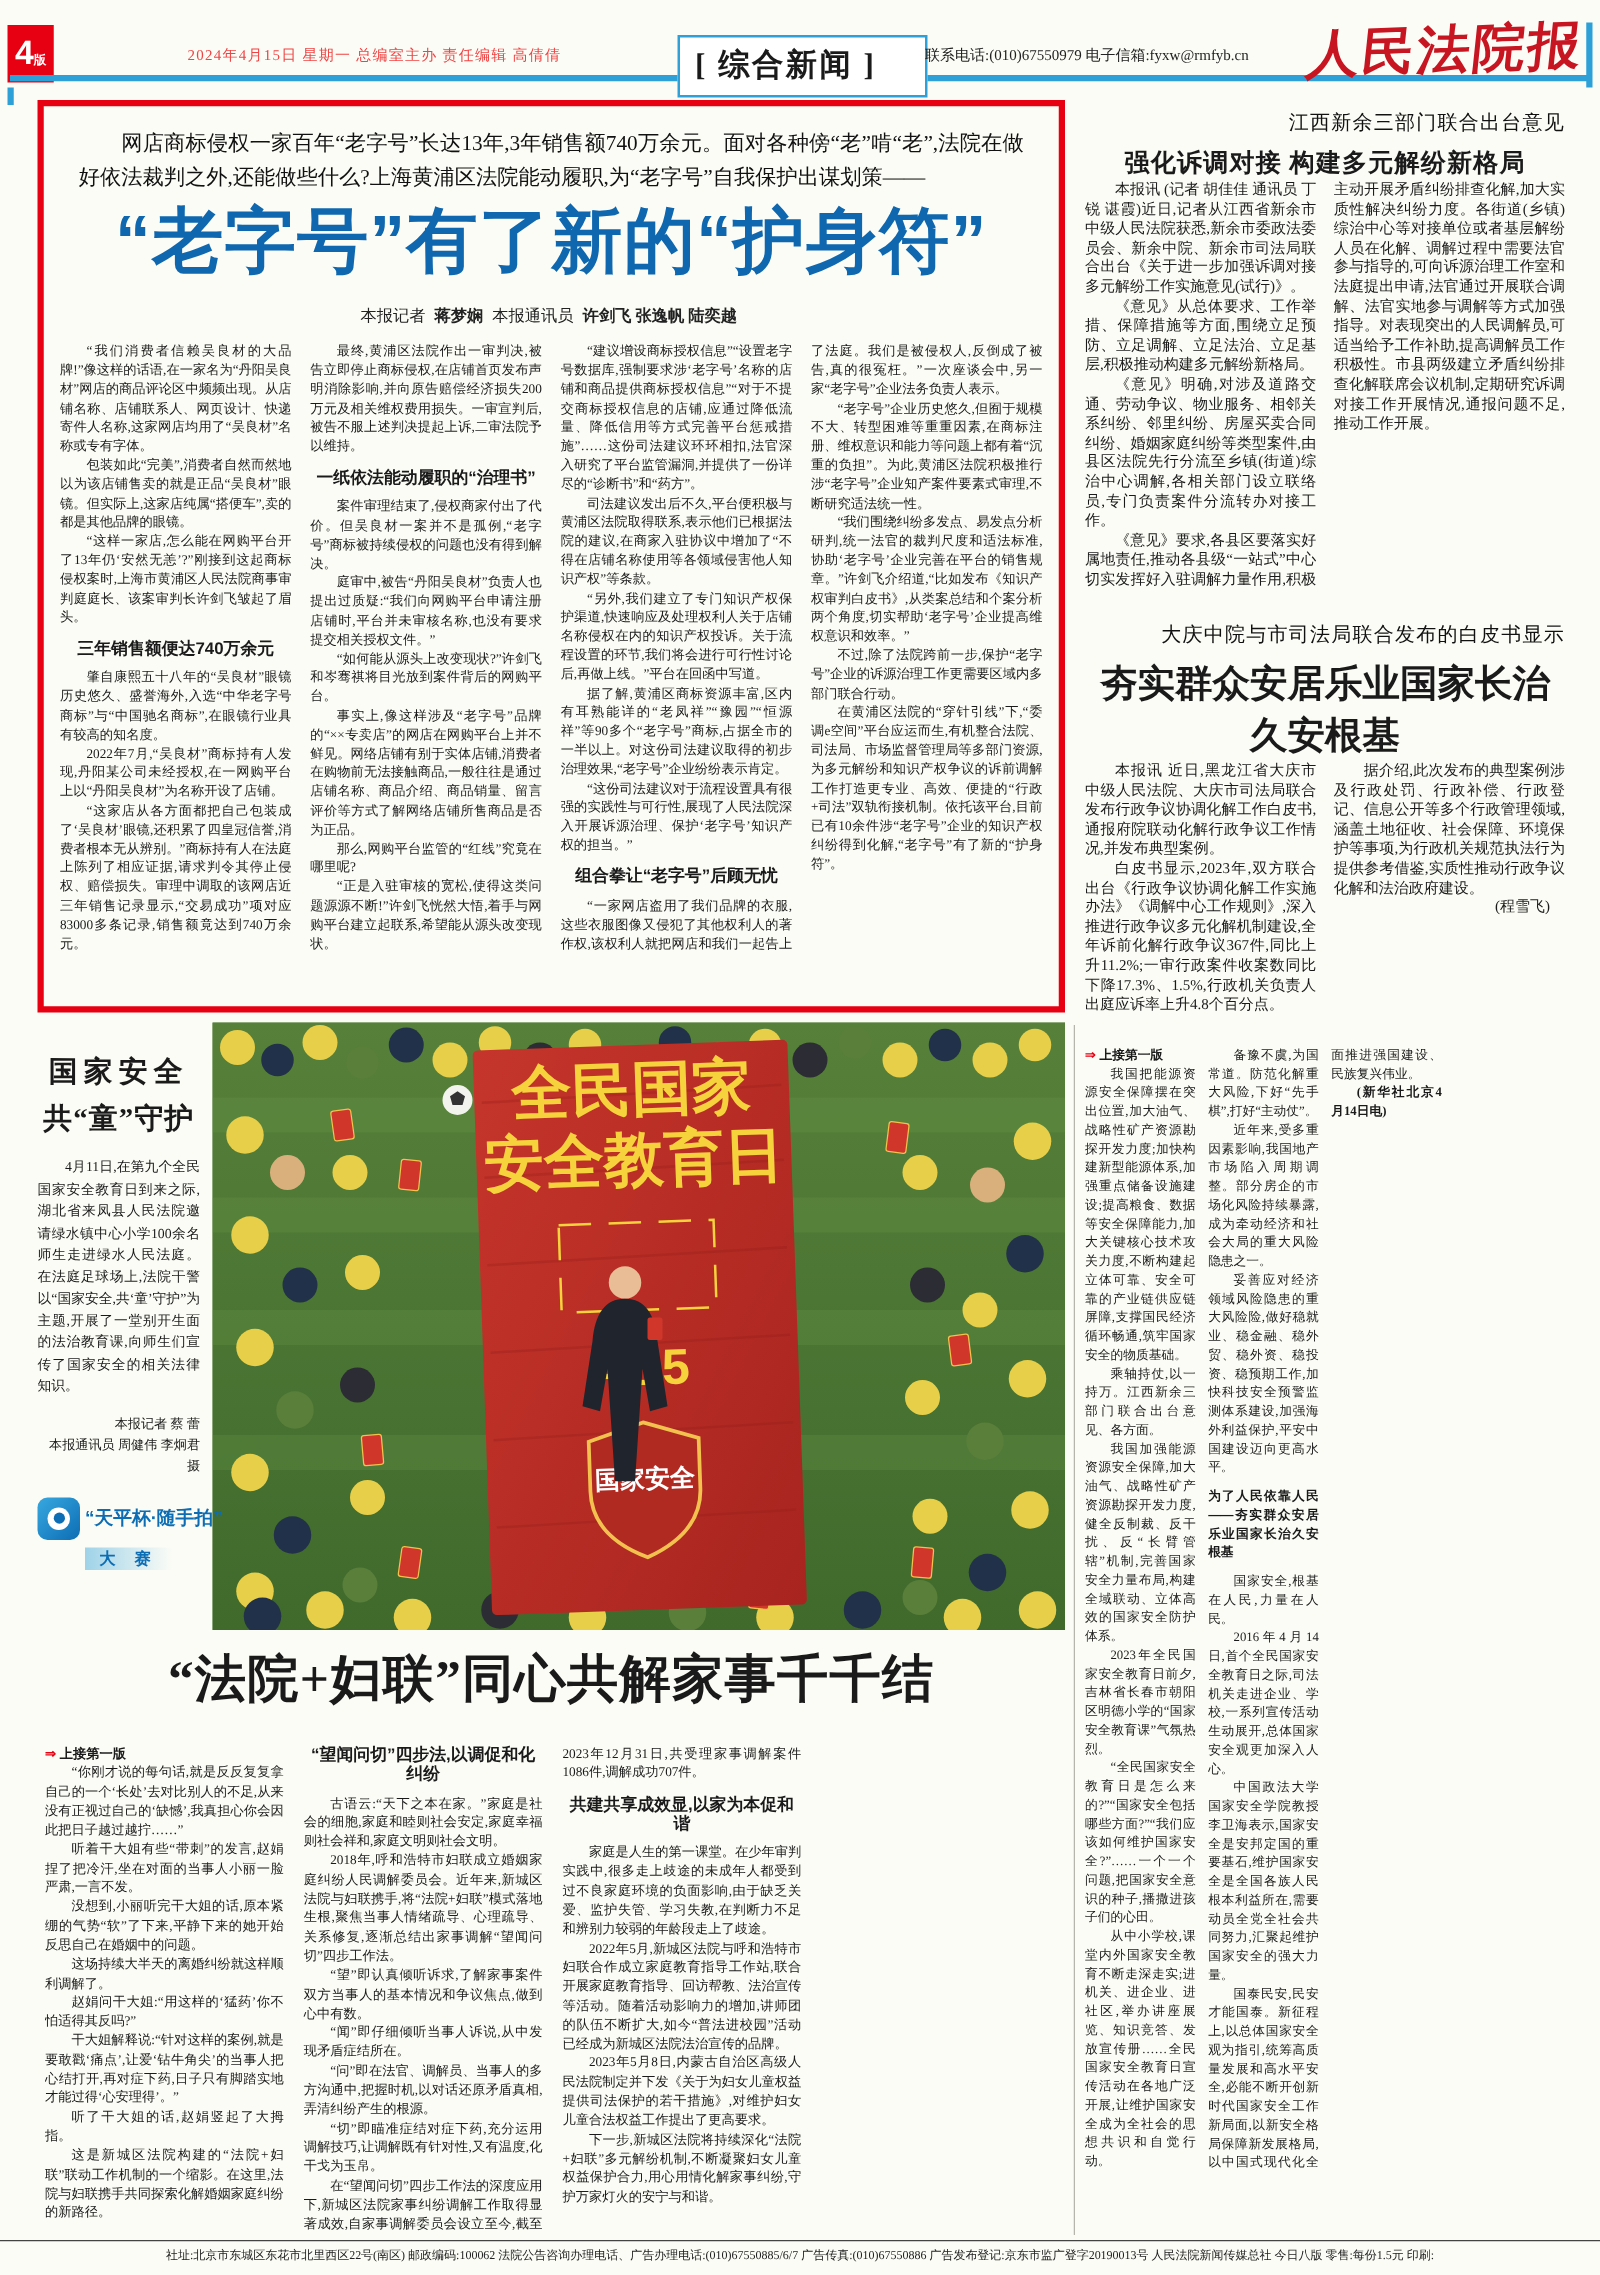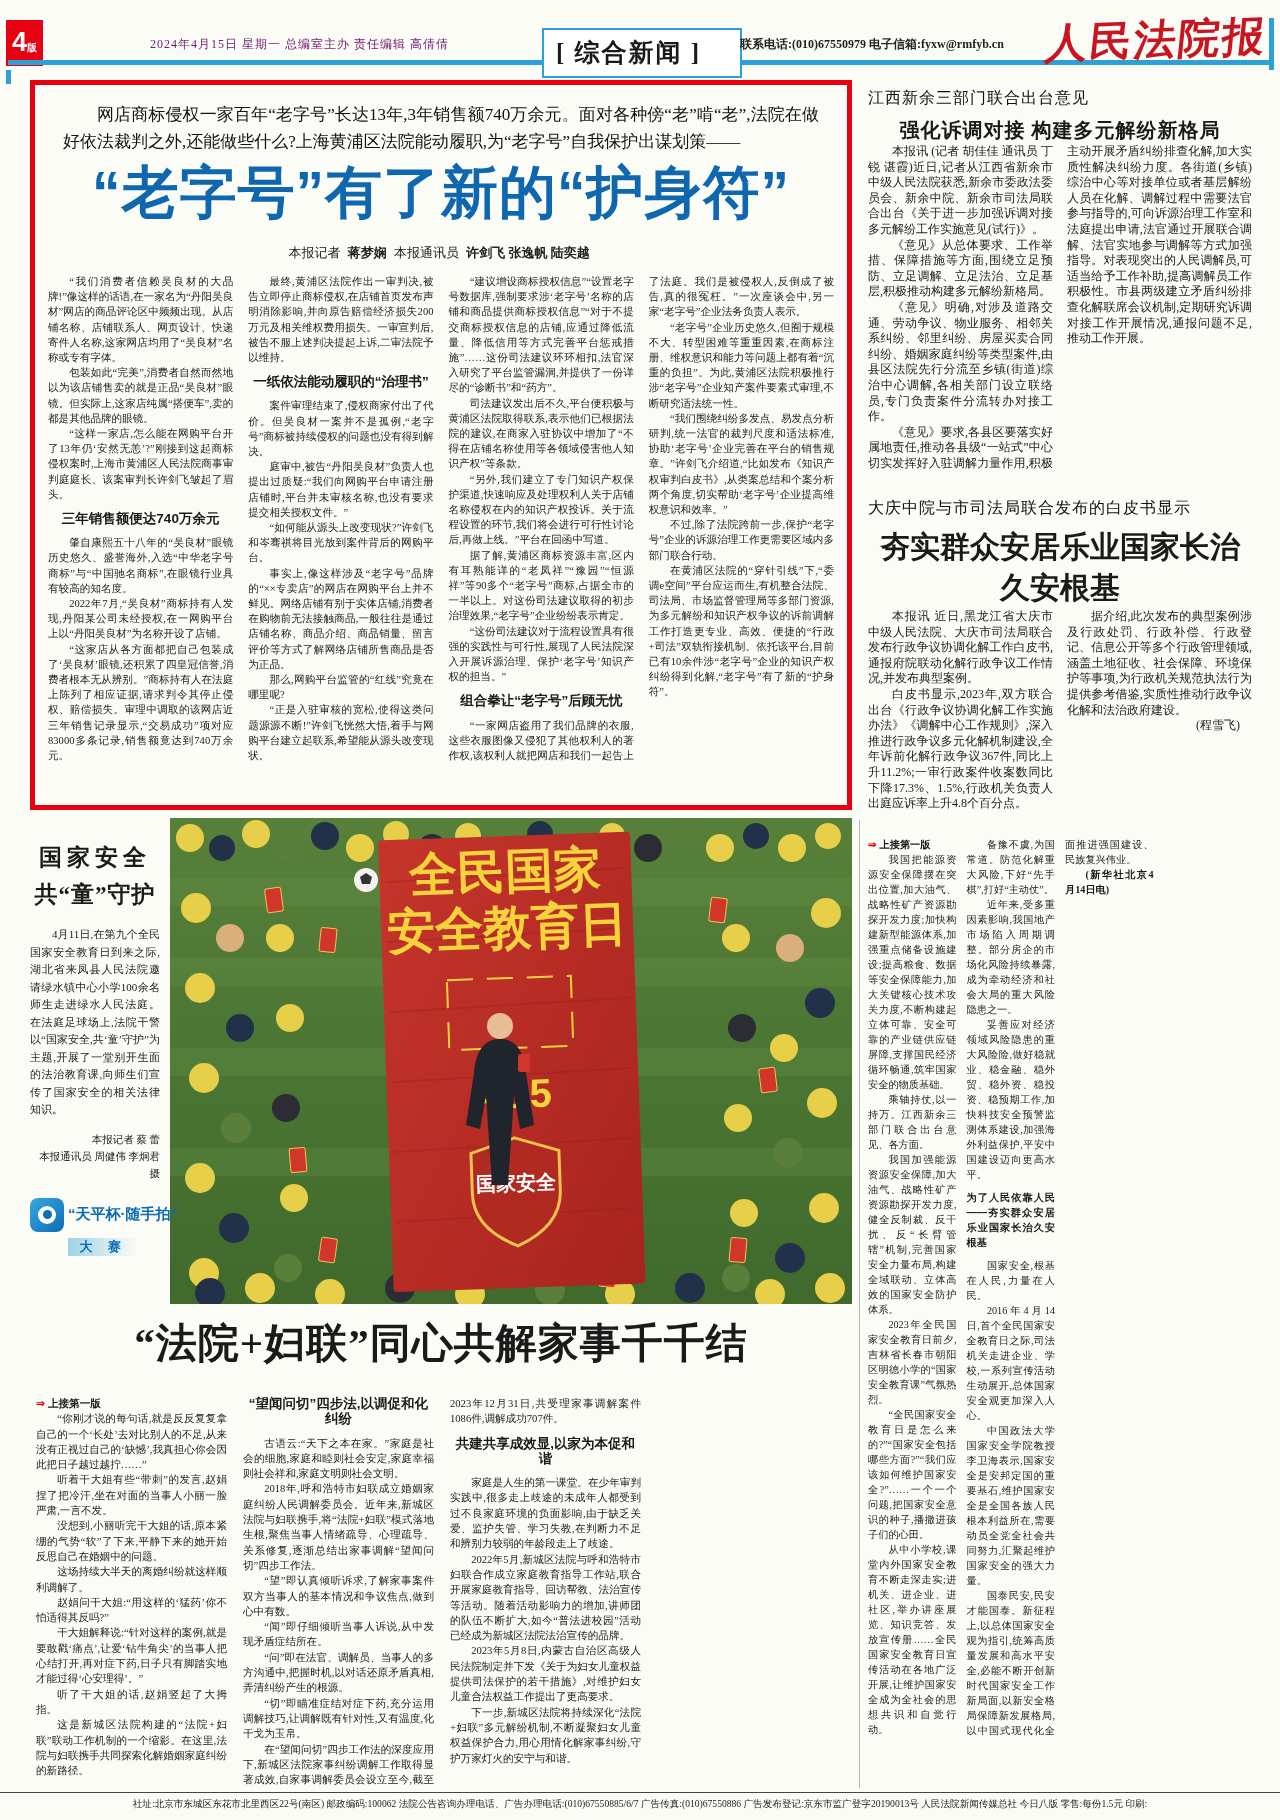--- a/index.html
+++ b/index.html
@@ -8,26 +8,26 @@
           font-family:"Liberation Serif", serif; color:#1a1a1a; overflow:hidden; }
 
   
   .page-badge { position:absolute; left:6px; top:20px; width:37px; height:46px; background:#e60012;
                 color:#fff; text-align:center; line-height:44px; font-weight:bold; font-size:27px;
                 font-family:"Liberation Sans",sans-serif; }
   .page-badge small { font-size:10px; }
   .edge-bar { position:absolute; width:5px; height:52px; top:18px; background:#2da0d8; }
   .edge-bar.l { left:6px; top:70px; height:14px; }
   .edge-bar.r { right:6px; }
-  .date-line { position:absolute; left:150px; top:36px; font-size:12px; letter-spacing:1px; color:#701a75; }
+  .date-line { position:absolute; left:150px; top:36px; font-size:12px; letter-spacing:1px; color:#ef4444; }
   .blue-rule { position:absolute; left:8px; right:8px; top:60px; height:5px; background:#2da0d8; }
   .section-box { position:absolute; left:542px; top:28px; width:200px; height:50px; background:#fff;
                  border:2px solid #2da0d8; text-align:left; line-height:46px; font-size:25px;
                  font-weight:bold; letter-spacing:2px;padding-left:12px; }
-  .contact-line { position:absolute; left:740px; top:36px; font-size:12px; color:#222;font-weight:bold; }
+  .contact-line { position:absolute; left:740px; top:36px; font-size:12px; color:#222; }
   .masthead { position:absolute; right:14px; top:12px; font-size:42px; color:#c71622; font-weight:900;
               font-family:"DejaVu Serif",serif; transform:skewX(-8deg) rotate(-2deg); letter-spacing:2px; }
 
   
   .lead-box { position:absolute; left:30px; top:80px; width:822px; height:730px;
               border:5px solid #e60012; background:#fcfcf6; }
   .lead-intro { margin:16px 28px 0 28px; font-size:17px; line-height:27px; text-align:justify;
                 text-indent:2em; color:#111; }
   .lead-headline { text-align:center; font-size:57px; font-weight:900; color:#0f68af;
                    font-family:"Liberation Sans",sans-serif; letter-spacing:1px; white-space:nowrap; }
@@ -44,21 +44,21 @@
   .flow p { margin:0; }
   .flow .sign { text-align:right; text-indent:0; padding-right:1em; }
   .flow .dateline { text-indent:2em; font-weight:bold; }
   .flow .marker { text-indent:0; font-weight:bold; font-family:"Liberation Sans",sans-serif; }
   .flow .marker .arr { color:#e60012; font-weight:900; margin-right:3px; }
   .flow .crosshead { text-indent:0; font-weight:bold; font-family:"Liberation Sans",sans-serif;
                      margin:8px 0; }
 
   
   .sidebar { position:absolute; left:868px; top:88px; width:384px; }
-  .kicker { text-align:left; font-size:16px; letter-spacing:1px; color:#111; }
+  .kicker { text-align:right; font-size:16px; letter-spacing:1px; color:#111; }
   .sb-headline { text-align:center; font-weight:900; font-size:20px; margin-top:8px; letter-spacing:1px; }
   .sb-headline.heavy { font-size:30px; letter-spacing:0; }
   .sb-body { height:330px; column-count:2; column-gap:14px; column-fill:auto;
              overflow:hidden; font-size:12px; line-height:15.6px; text-align:justify; }
   .sb-body-2 { height:212px; }
   .art2 { margin-top:24px; }
   .cont-section { margin-top:16px; }
   .cont-body { margin-top:6px; height:912px; column-count:4; column-gap:10px; column-fill:auto;
                overflow:hidden; font-size:10.2px; line-height:15px; text-align:justify; }
 

